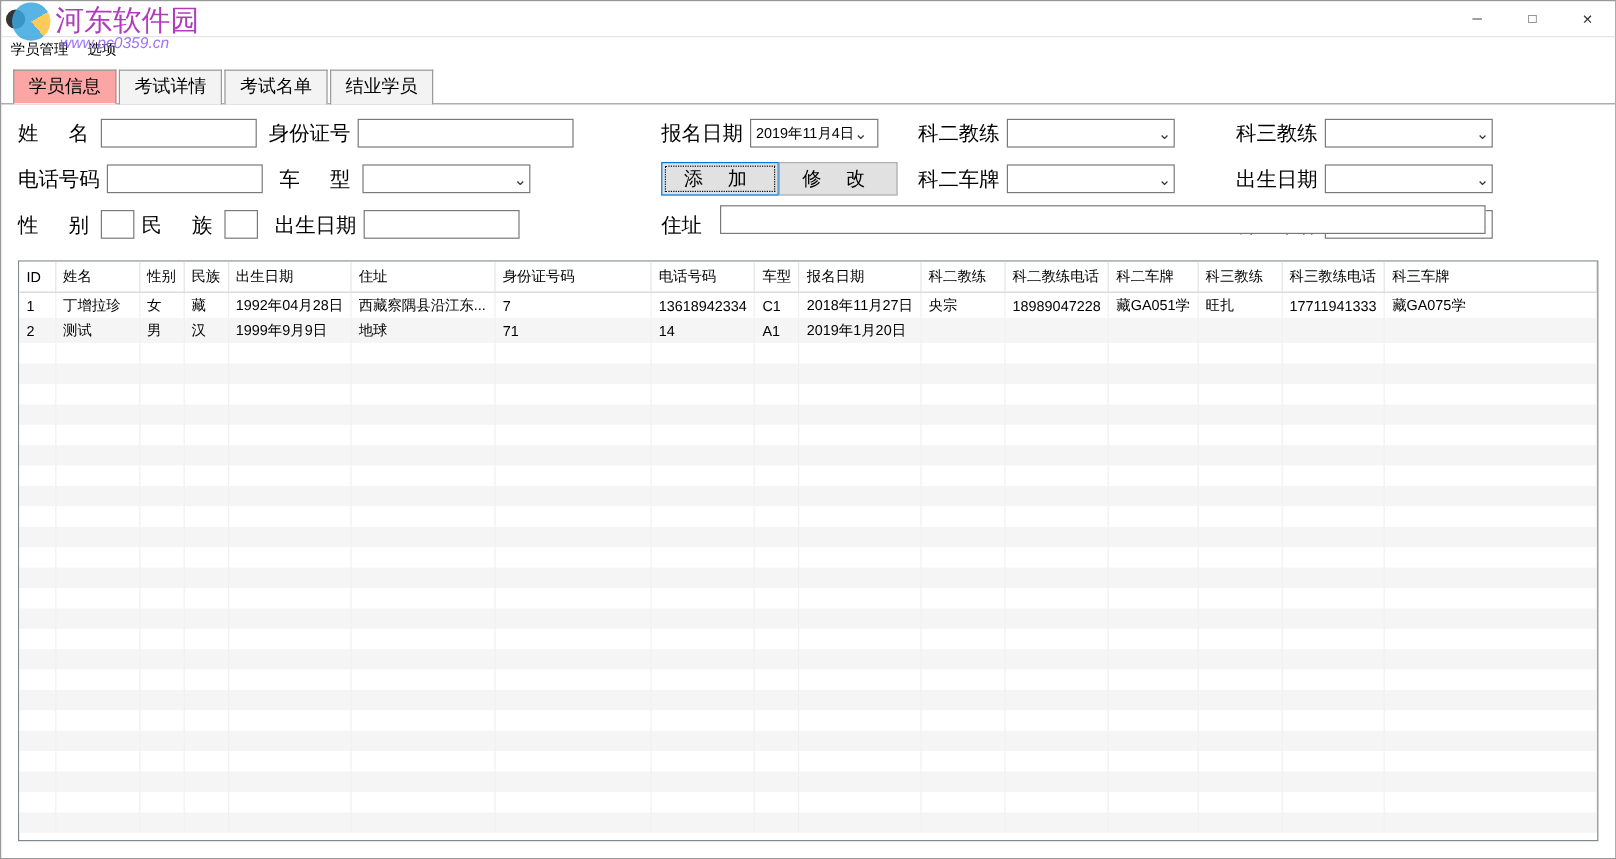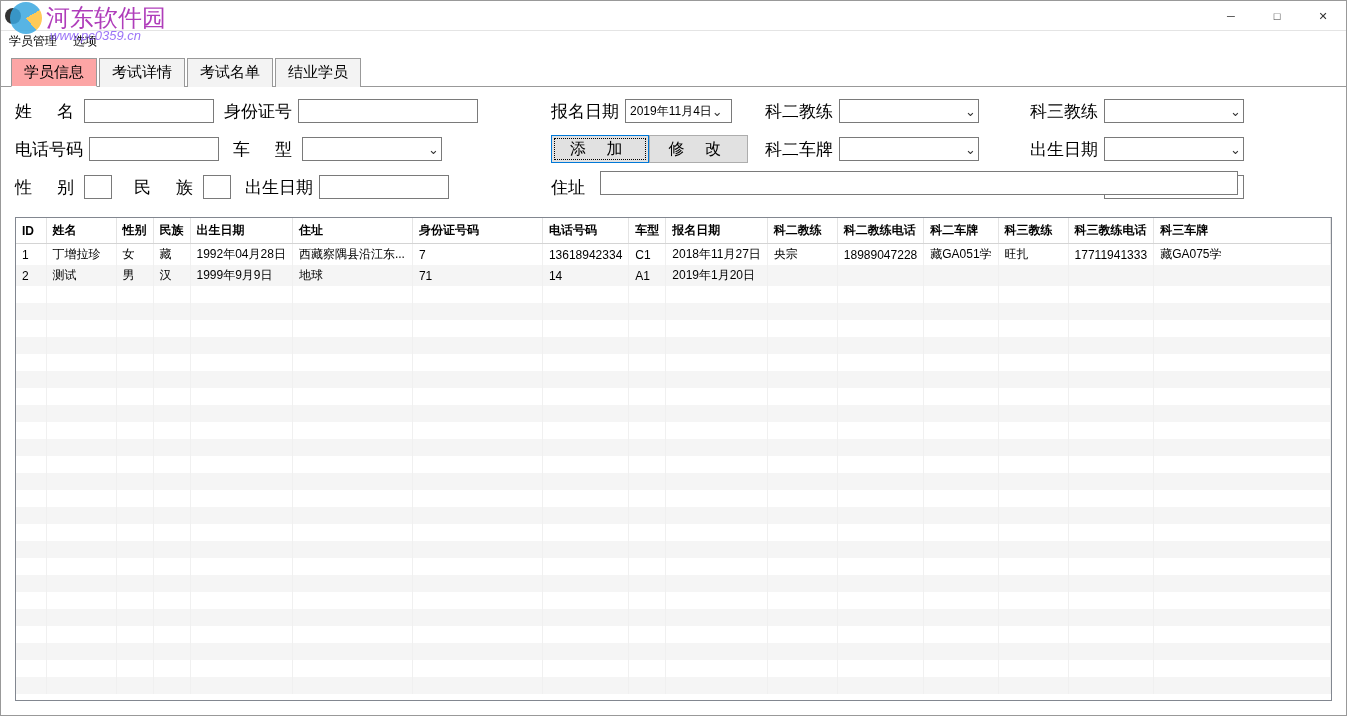--- a/index.html
+++ b/index.html
@@ -124,21 +124,21 @@
 .tablewrap {
   flex:1; margin:0 14px 14px 14px;
   border:1px solid #828790;
   overflow:hidden;
 }
 .dgrid {
   width:100%; border-collapse:collapse; font-size:12px;
 }
 .dgrid th {
   background:#fff; border-right:1px solid #e4e4e4; border-bottom:1px solid #d4d4d4;
-  text-align:left; padding:4px 6px; font-weight:bold;
+  text-align:left; padding:4px 6px; font-weight:normal;
   white-space:nowrap;
 }
 .dgrid td {
   border-right:1px solid #f0f0f0;
   padding:2px 6px; white-space:nowrap;
   height:17px;
 }
 .dgrid tbody tr:nth-child(odd) td { background:#fff; }
 .dgrid tbody tr:nth-child(even) td { background:#f5f5f5; }
 .dgrid tbody tr.empty td { height:17px; }
@@ -187,21 +187,21 @@
       </div>
       <div class="frow">
         <span class="lbl2">电话号码</span>
         <input class="txt" style="width: 130px; margin-left: 6px;" value="">
         <span class="lbl" style="margin-left:14px">车　型</span>
         <div class="combo" style="width:140px;margin-left:6px"></div>
       </div>
       <div class="frow">
         <span class="lbl">性　别</span>
         <input class="txt small" style="margin-left: 6px;" value="">
-        <span class="lbl" style="margin-left:22px">民　族</span>
+        <span class="lbl" style="margin-left:6px">民　族</span>
         <input class="txt small" style="margin-left: 6px;" value="">
         <span class="lbl2" style="margin-left:14px">出生日期</span>
         <input class="txt" style="width: 130px; margin-left: 6px;" value="">
       </div>
     </div>
 
     <div class="midform">
       <div class="frow">
         <span class="lbl2">报名日期</span>
         <div class="combo" style="width:107px;margin-left:6px;justify-content:flex-start;padding-left:4px">

